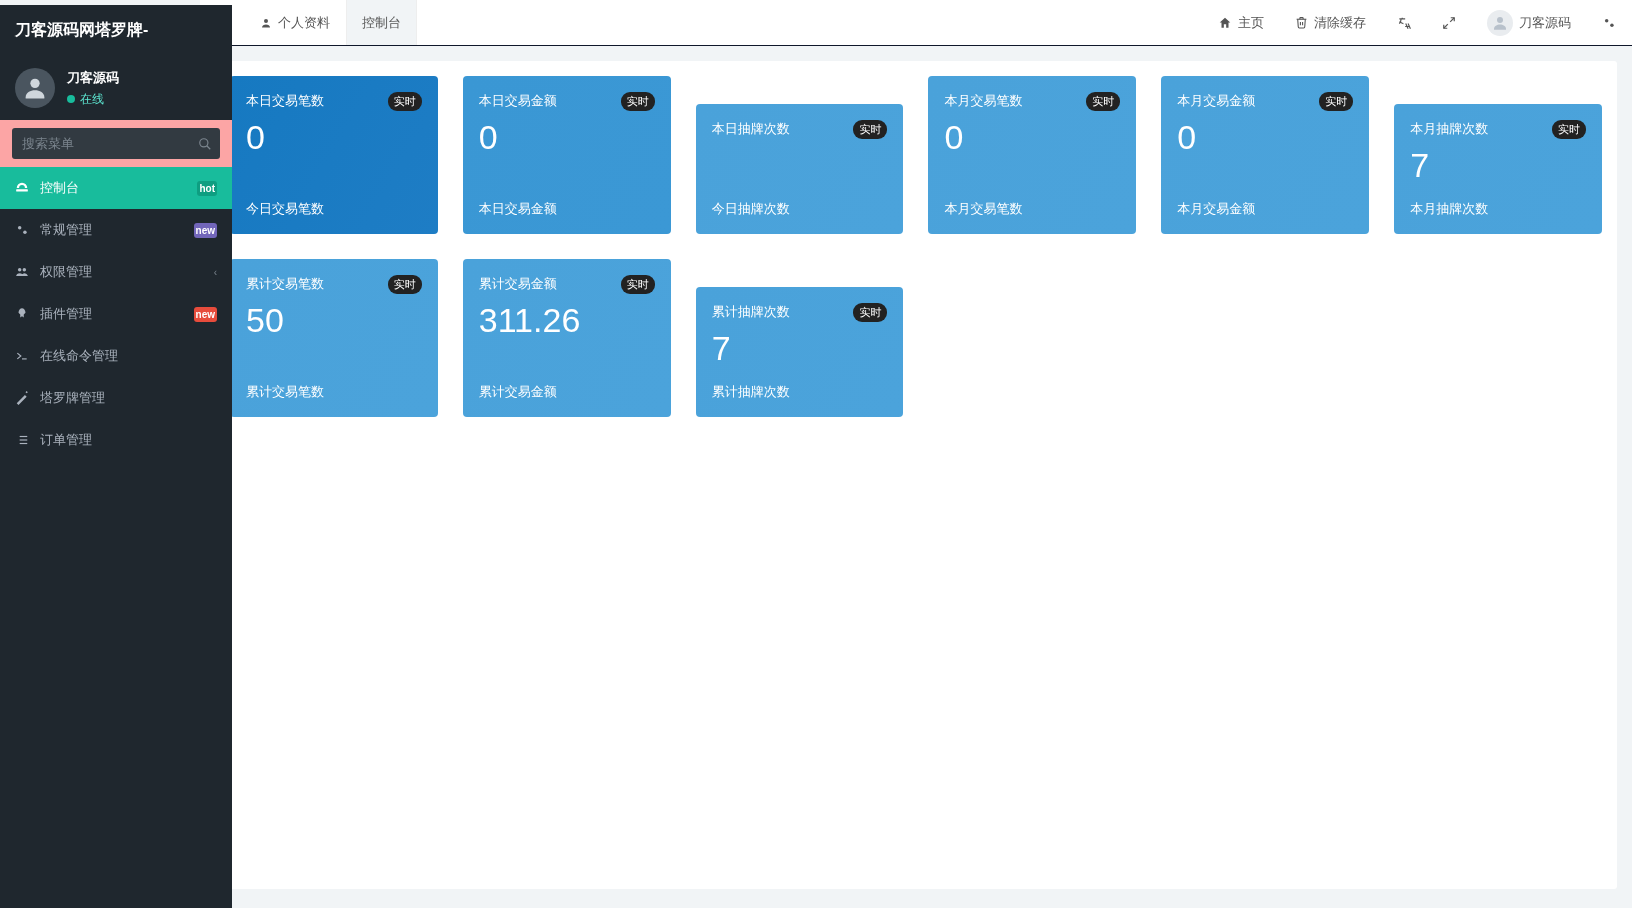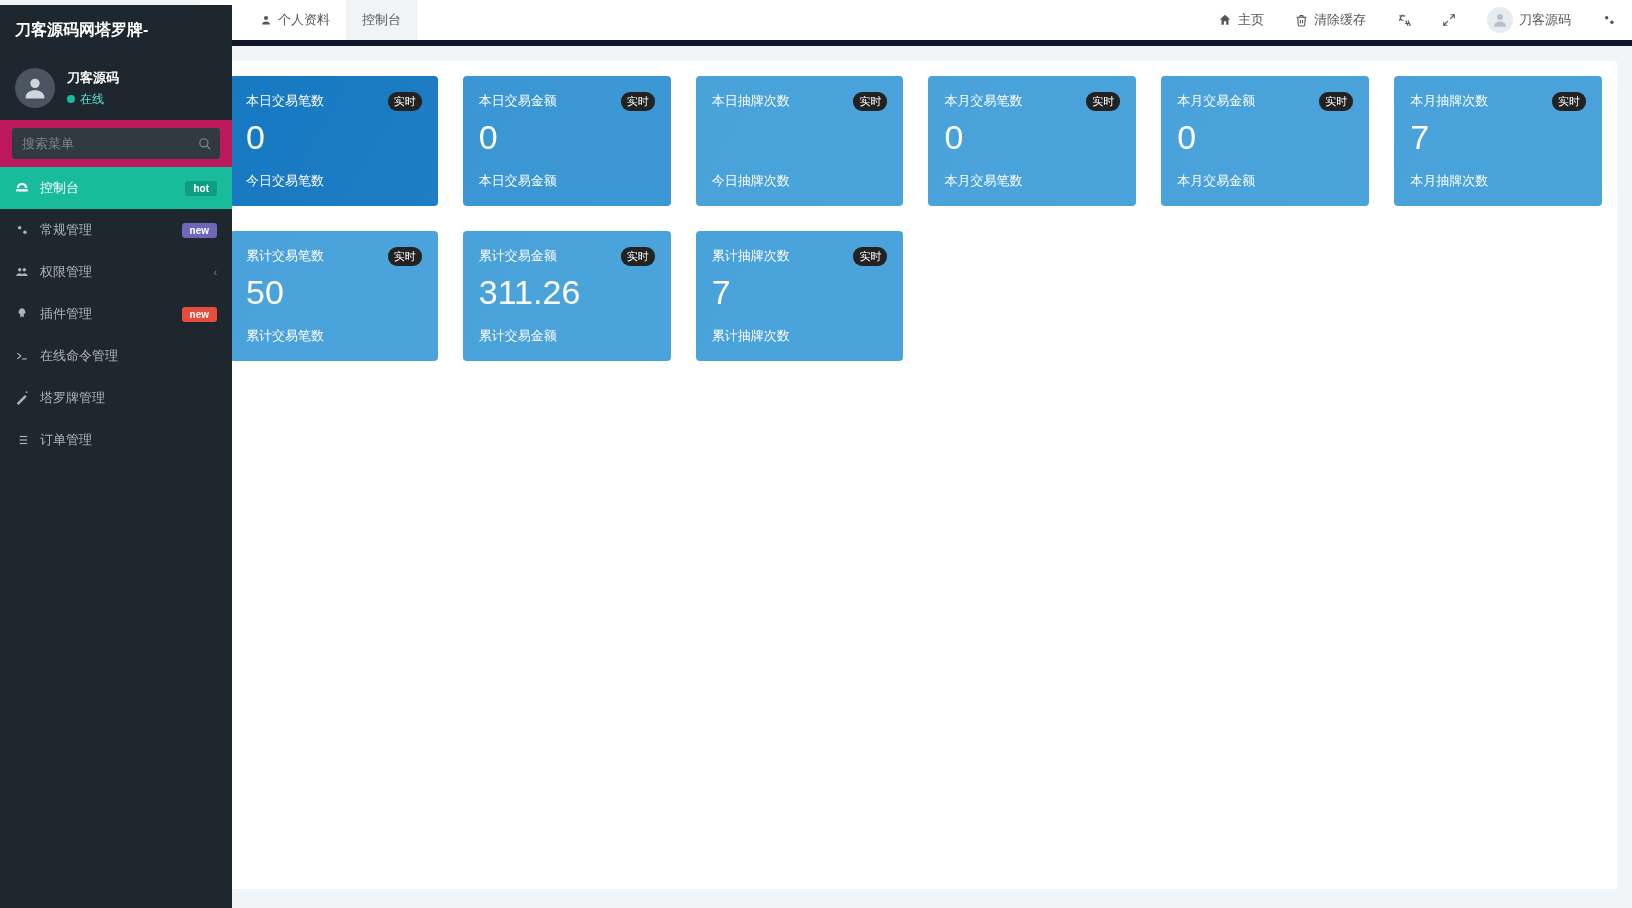--- a/index.html
+++ b/index.html
@@ -9,41 +9,41 @@
 .sidebar { position: fixed; left: 0; top: 5px; width: 232px; height: 100vh; background: #1f272e; color: #aab2bd; z-index: 100; }
 .sidebar-header { padding: 15px; font-size: 16px; font-weight: bold; color: #fff; background: #1f272e; }
 .sidebar-user { padding: 12px 15px; display: flex; align-items: center; gap: 12px; background: #1f272e; }
 .sidebar-user .avatar { width: 40px; height: 40px; border-radius: 50%; background: #4a555f; display: flex; align-items: center; justify-content: center; }
 .sidebar-user .avatar svg { width: 28px; height: 28px; fill: #cfd6dc; }
 .sidebar-user .info { display: flex; flex-direction: column; gap: 4px; }
 .sidebar-user .name { color: #fff; font-size: 13px; font-weight: bold; }
 .sidebar-user .status { color: #5eead4; font-size: 12px; display: flex; align-items: center; gap: 5px; }
 .sidebar-user .status-dot { width: 8px; height: 8px; border-radius: 50%; background: #18bc9c; display: inline-block; }
 
-.sidebar-search { padding: 8px 12px; background: #be185d; }
+.sidebar-search { padding: 8px 12px; background: #fca5a5; }
 .sidebar-search .search-wrap { background: #323a41; border-radius: 3px; display: flex; align-items: center; padding: 8px 10px; }
 .sidebar-search input { flex: 1; background: transparent; border: none; outline: none; color: #aab2bd; font-size: 13px; }
 .sidebar-search input::placeholder { color: #7b858e; }
 .sidebar-search .search-icon { color: #7b858e; }
 
 .sidebar-menu { list-style: none; }
 .sidebar-menu li { position: relative; }
 .sidebar-menu a { display: flex; align-items: center; padding: 12px 15px; color: #aab2bd; text-decoration: none; font-size: 13px; gap: 10px; }
 .sidebar-menu a.active { background: #18bc9c; color: #fff; }
 .sidebar-menu .menu-icon { width: 15px; text-align: center; font-size: 13px; flex-shrink: 0; }
 .sidebar-menu .menu-text { flex: 1; }
-.sidebar-menu .badge { font-size: 10px; padding: 2px 8px; border-radius: 3px; color: #fff; font-weight: bold; }
+.sidebar-menu .badge { font-size: 10px; padding: 2px 2px; border-radius: 3px; color: #fff; font-weight: bold; }
 .sidebar-menu .badge-hot { background: #444; }
 .sidebar-menu a.active .badge-hot { background: #0e9e81; }
 .sidebar-menu .badge-new-purple { background: #7266ba; }
 .sidebar-menu .badge-new-red { background: #e74c3c; }
 .sidebar-menu .chevron { font-size: 10px; color: #7b858e; }
 
 
-.header { position: fixed; left: 200px; top: 0; right: 0; height: 46px; background: #fff; border-bottom: 6px solid #0f172a; display: flex; align-items: stretch; z-index: 90; }
+.header { position: fixed; left: 200px; top: 0; right: 0; height: 46px; background: #fff; border-bottom: 1px solid #0f172a; display: flex; align-items: stretch; z-index: 90; }
 .header-left { display: flex; align-items: stretch; }
 .header-right { margin-left: auto; display: flex; align-items: stretch; }
 .header .header-item { display: flex; align-items: center; padding: 0 15px; color: #555; font-size: 13px; gap: 6px; border-right: 1px solid transparent; cursor: pointer; }
 .header .tab-active { background: #f1f4f6; border-left: 1px solid #eee; border-right: 1px solid #eee; }
 .header .avatar-sm { width: 26px; height: 26px; border-radius: 50%; background: #e9ecef; display: flex; align-items: center; justify-content: center; }
 .header .avatar-sm svg { width: 18px; height: 18px; fill: #b8c1cb; }
 .header .icon { font-size: 14px; color: #555; }
 
 
 .main { margin-left: 200px; padding-top: 46px; padding: 46px 0 0 0; }
@@ -52,21 +52,21 @@
 
 .stat-card { border-radius: 4px; padding: 16px; color: #fff; position: relative; min-height: 130px; display: flex; flex-direction: column; }
 .stat-card .row-top { display: flex; justify-content: space-between; align-items: flex-start; }
 .stat-card .stat-title { font-size: 13px; }
 .stat-card .badge-realtime { background: #222; color: #fff; font-size: 11px; padding: 2px 6px; border-radius: 9px; }
 .stat-card .stat-value { font-size: 34px; font-weight: normal; margin-top: 6px; line-height: 1.2; }
 .stat-card .stat-sub { font-size: 13px; margin-top: auto; padding-top: 10px; }
 
 .c-blue-dark { background: linear-gradient(120deg, #1679c1, #1e7dc5); }
 .c-blue-mid1 { background: linear-gradient(120deg, #3a97d4, #3b98d5); }
-.c-blue-mid2 { background: linear-gradient(120deg, #4aa2da, #4ba3db); }
+.c-blue-mid2 { background: linear-gradient(120deg, #4aa2da, #4ba3db); margin-top: 28px; }
 .c-blue-mid3 { background: linear-gradient(120deg, #4aa2da, #4ba3db); }
 .c-blue-mid4 { background: linear-gradient(120deg, #4aa2da, #4ba3db); }
 
 svg { display: block; }
 </style>
 </head>
 <body>
 
 <div class="sidebar">
   <div class="sidebar-header">刀客源码网塔罗牌-</div>

